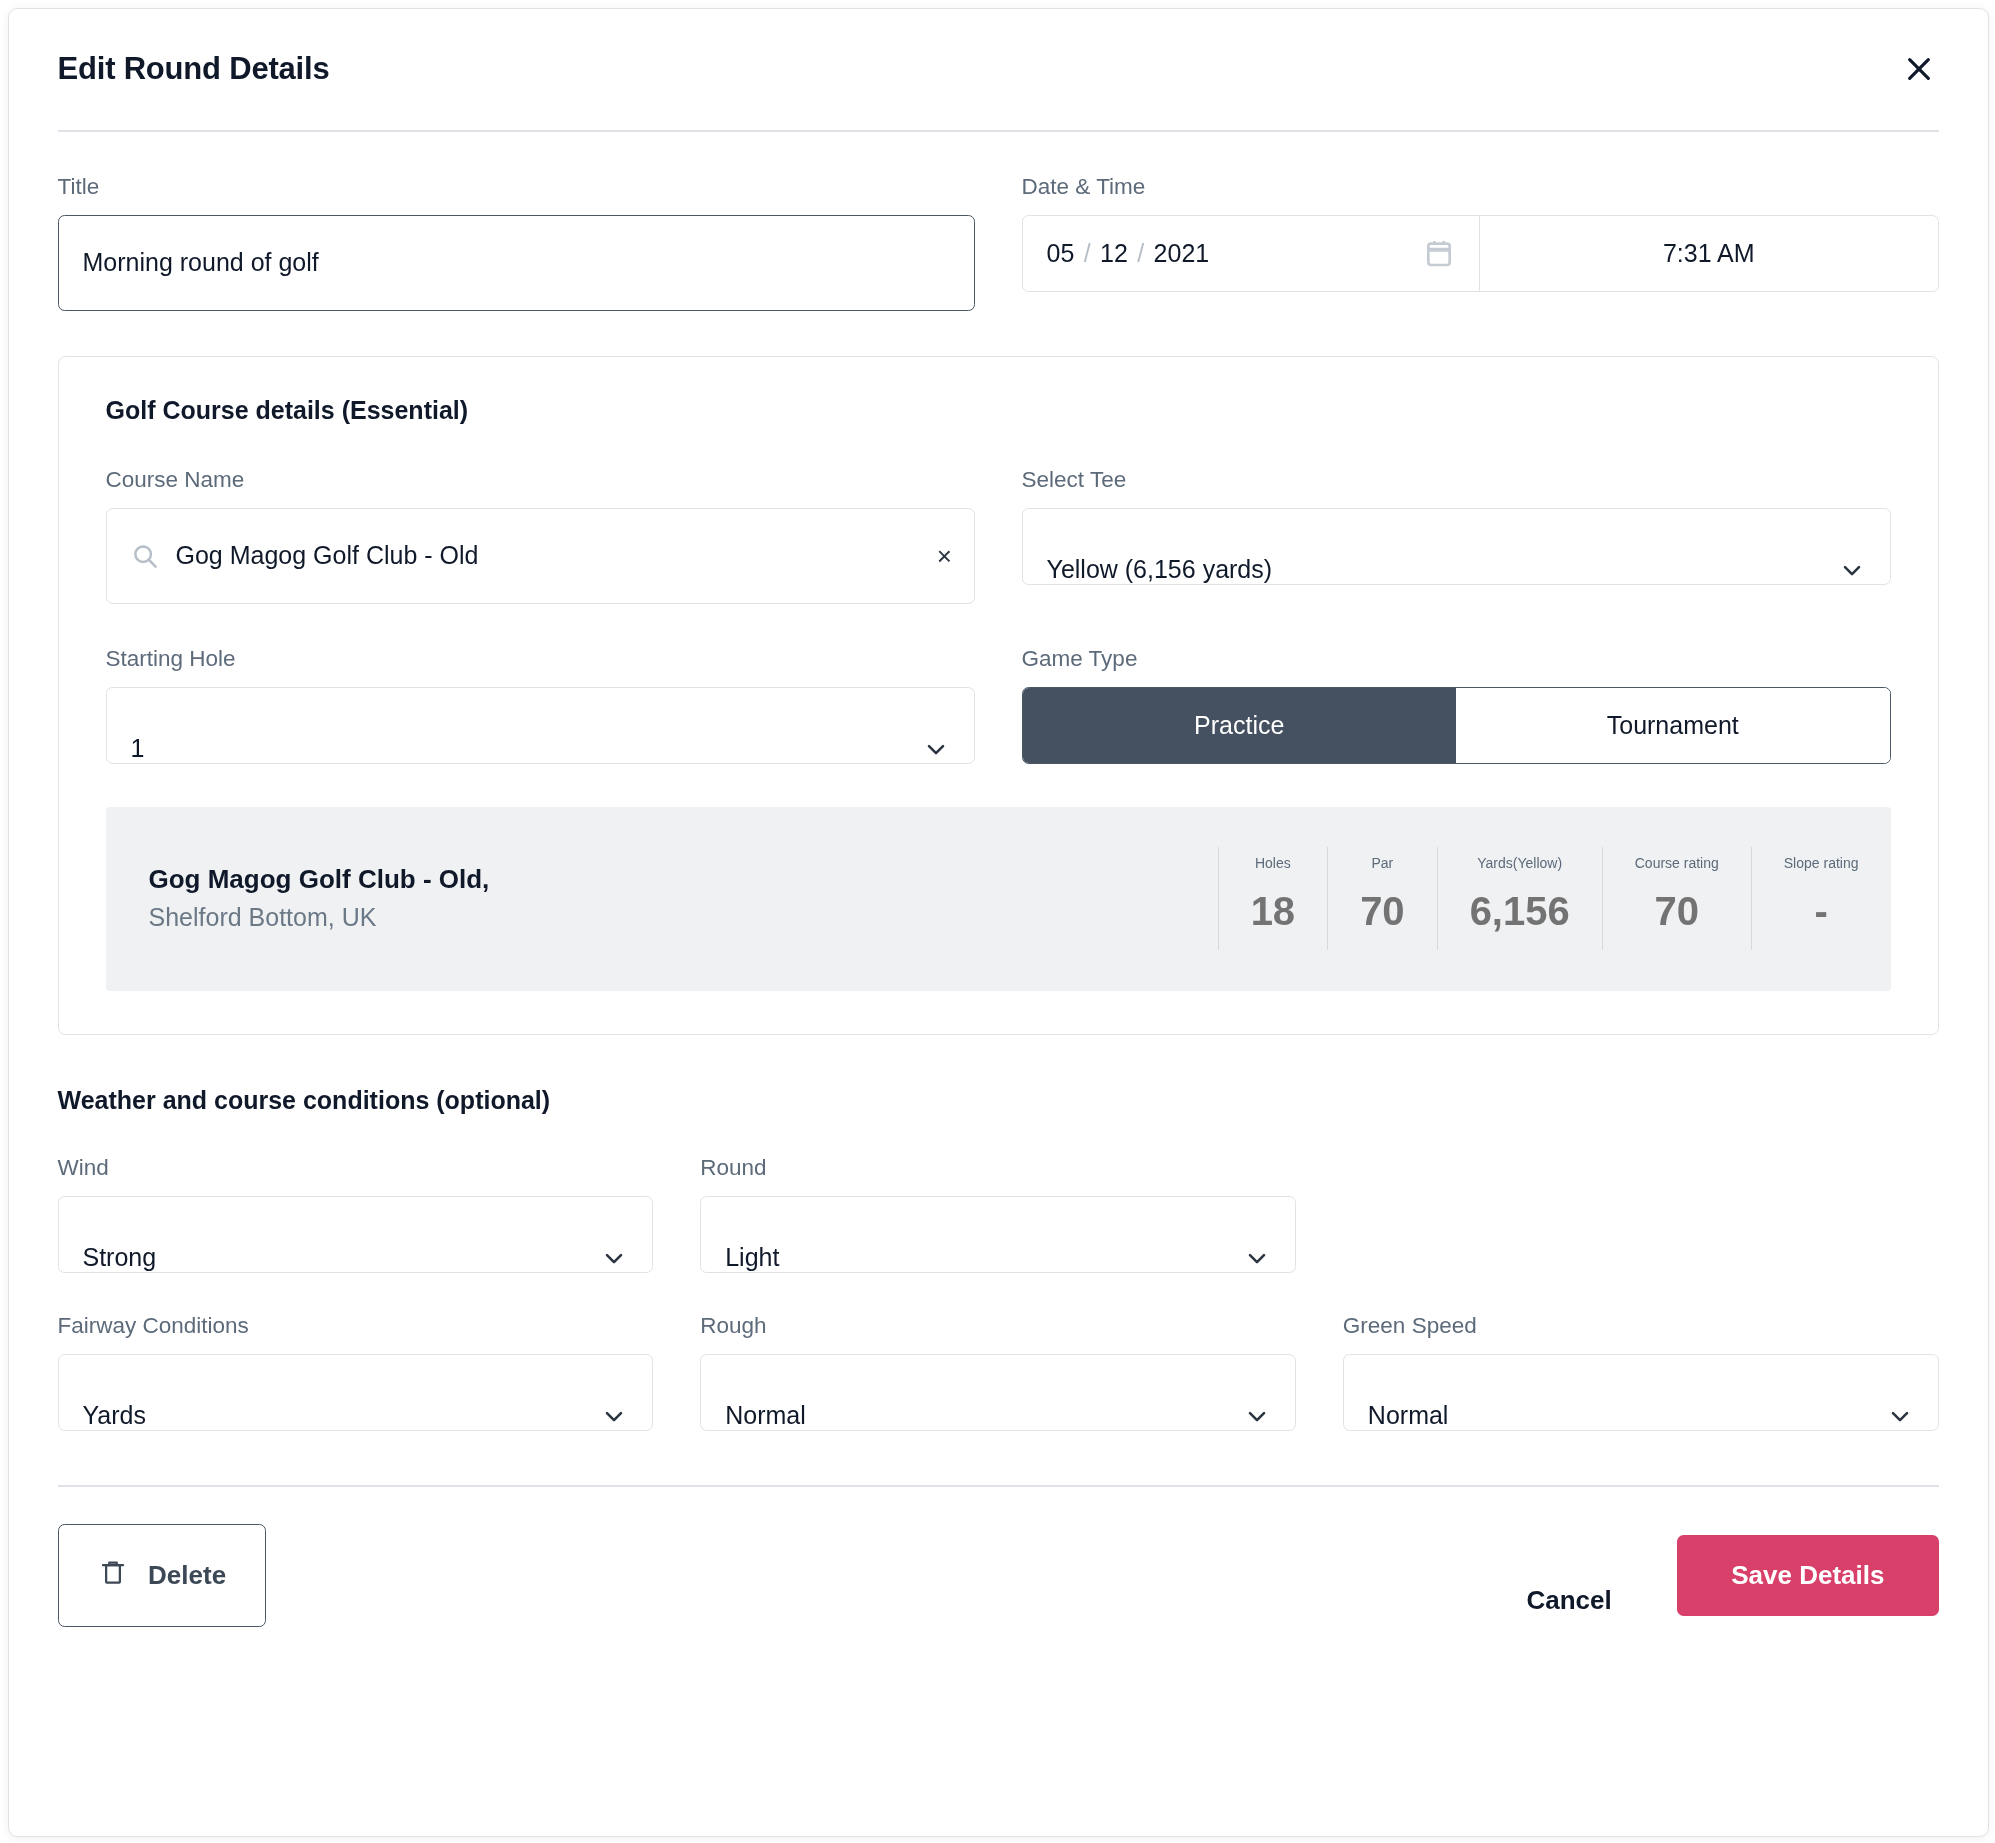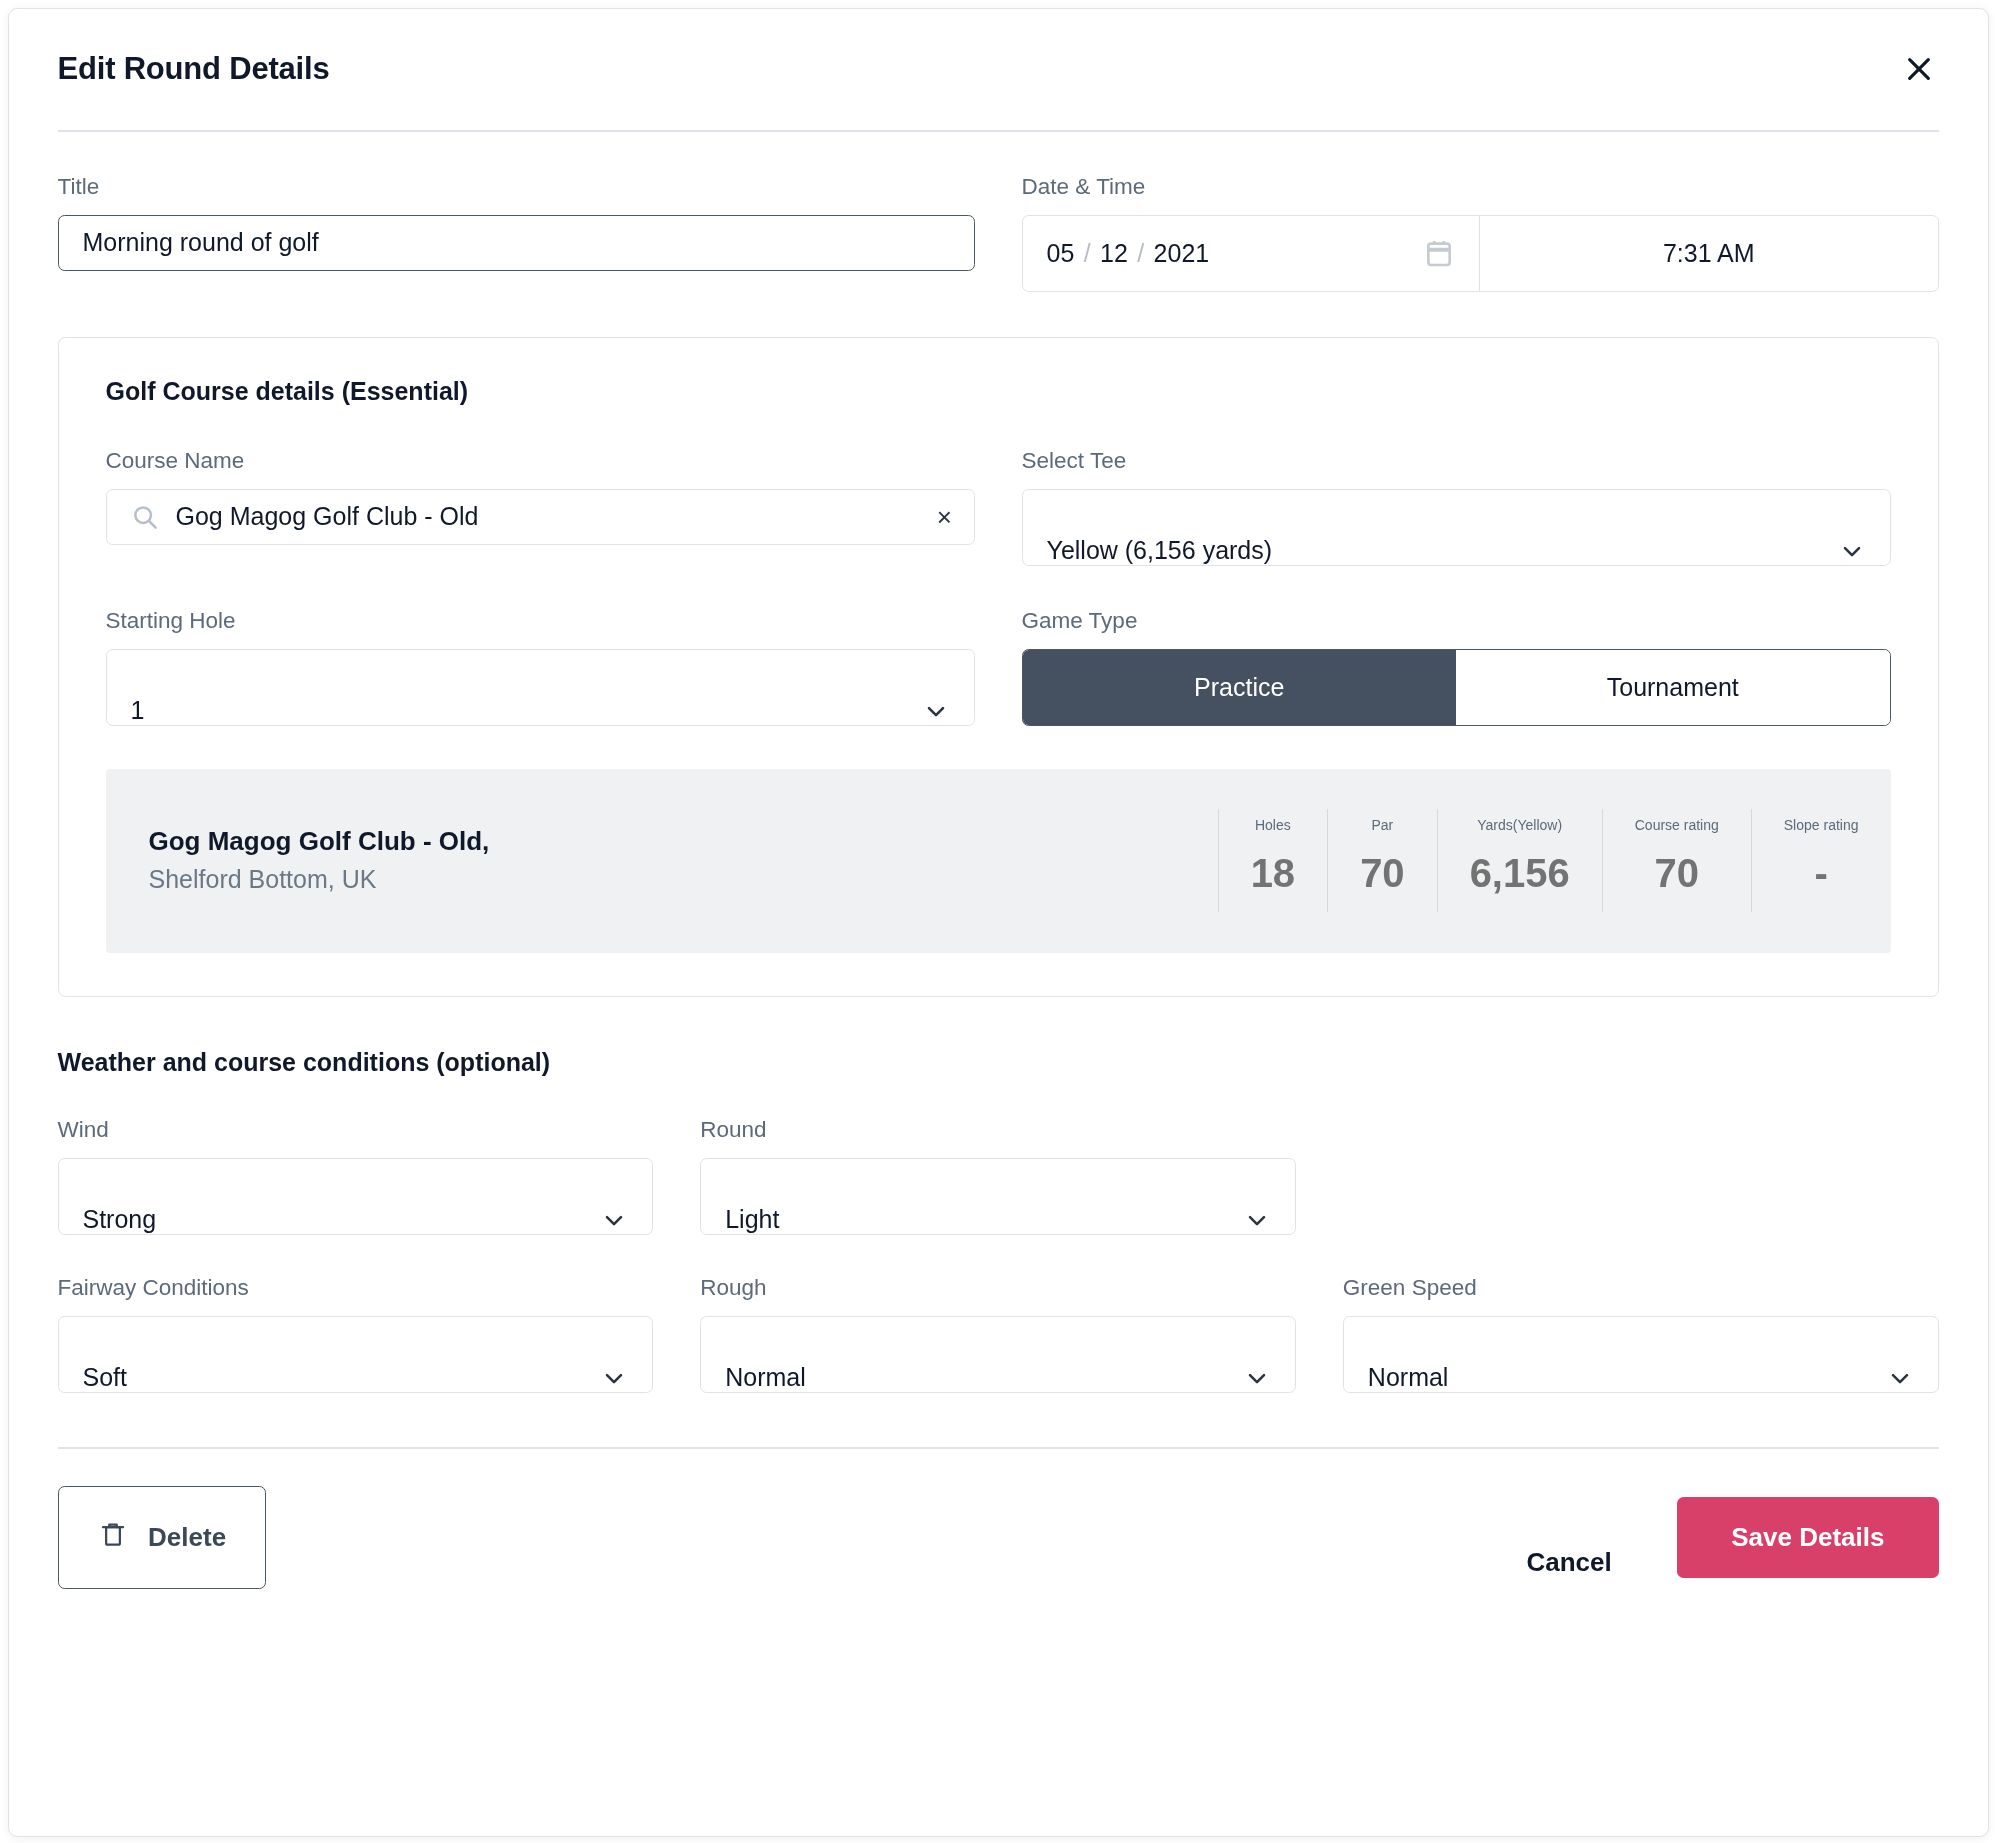--- a/index.html
+++ b/index.html
@@ -52,21 +52,21 @@
 
   
   .field-label {
     font-size: 22.5px;
     color: #5c6a7a;
     line-height: 1.2;
     display: block;
     margin-bottom: 15px;
   }
   .input-box {
-    height: 56px;
+    height: 96px;
     border: 0.9px solid #dfe3e8;
     border-radius: 6.6px;
     background: #fff;
     display: flex;
     align-items: center;
     padding: 12px 24px;
     font-size: 25px;
     color: #10192a;
   }
   .input-box.focused { border: 1.9px solid #4a5765; }
@@ -447,21 +447,21 @@
           </span>
         </div>
       </div>
       <div class="col3"></div>
     </div>
 
     <div class="row3">
       <div class="col3">
         <span class="field-label">Fairway Conditions</span>
         <div class="select-box">
-          <span>Soft</span>
+          <span>Yards</span>
           <span class="chev">
             <svg width="28" height="28" viewBox="0 0 24 24" fill="none" stroke="#2b3542" stroke-width="2.2" stroke-linecap="round" stroke-linejoin="round">
               <polyline points="6 9.5 12 15.5 18 9.5"></polyline>
             </svg>
           </span>
         </div>
       </div>
       <div class="col3">
         <span class="field-label">Rough</span>
         <div class="select-box">

